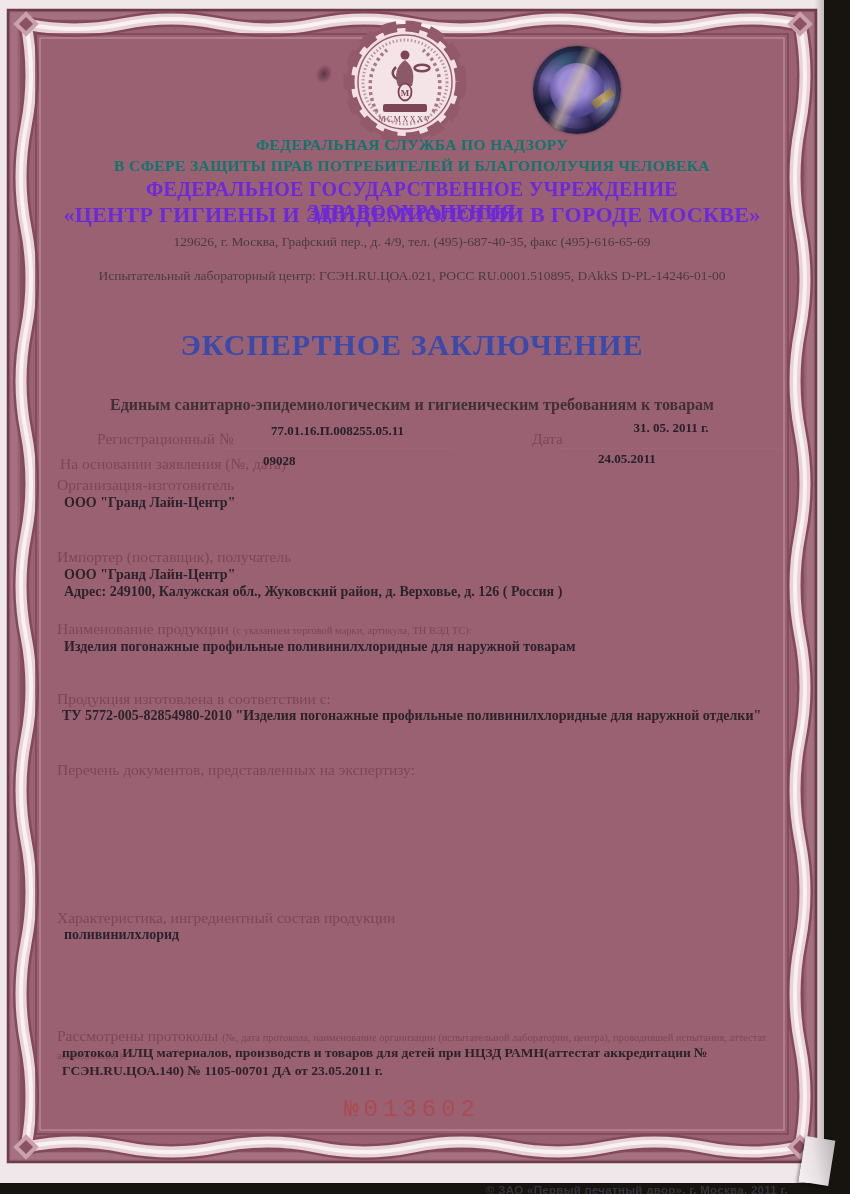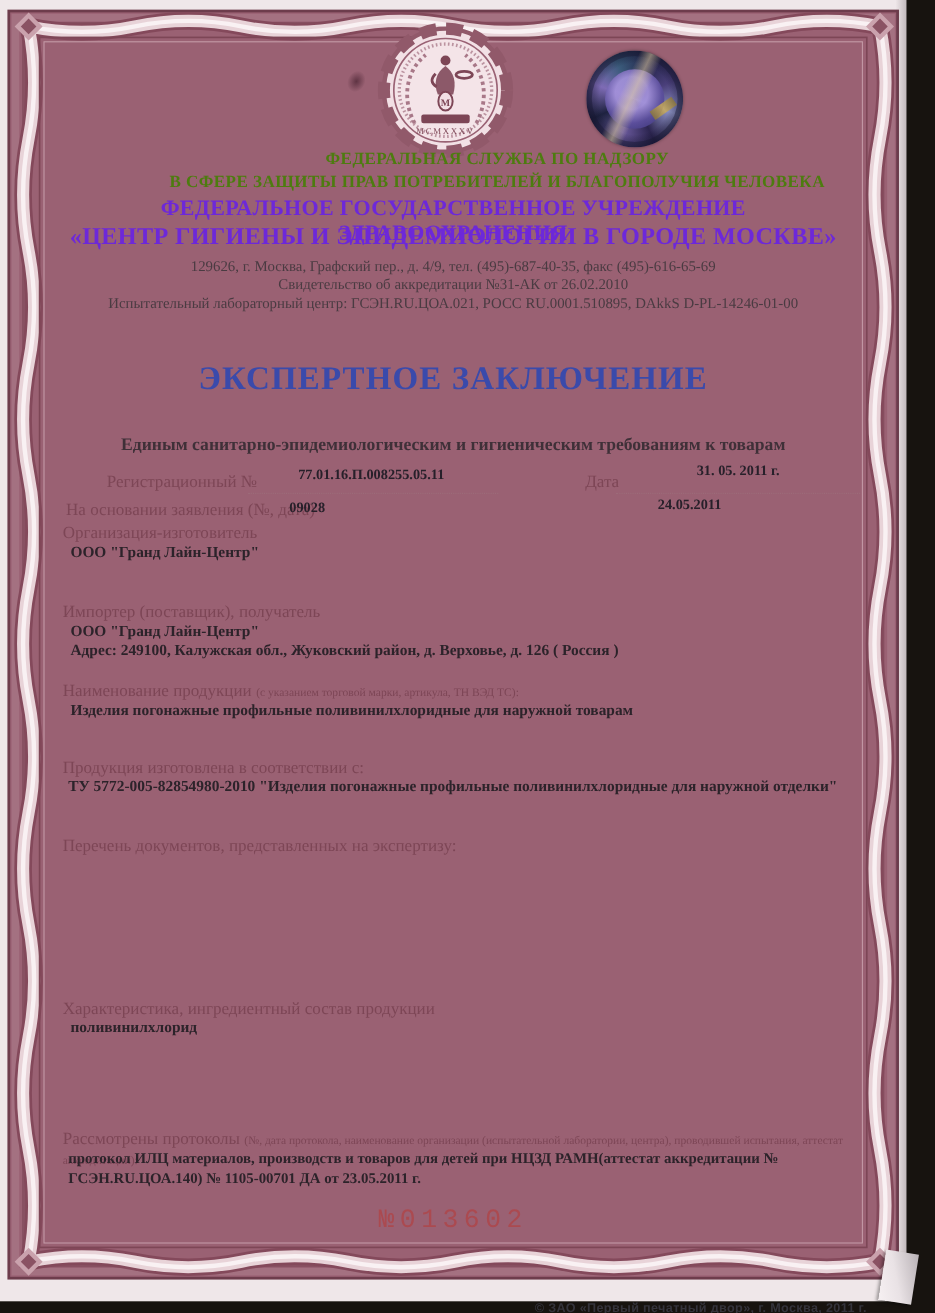--- a/index.html
+++ b/index.html
@@ -31,21 +31,21 @@
       repeating-linear-gradient(90deg, rgba(224,178,189,.4) 0 1px, rgba(224,178,189,0) 1px 3px);
   }
   .blotch{position:absolute; border-radius:50%; pointer-events:none;}
   .b1{left:60px; top:560px; width:320px; height:220px; background:radial-gradient(closest-side, rgba(150,140,175,.14), rgba(150,140,175,0));}
   .b2{left:420px; top:820px; width:300px; height:220px; background:radial-gradient(closest-side, rgba(150,140,175,.12), rgba(150,140,175,0));}
   .b3{left:120px; top:940px; width:260px; height:180px; background:radial-gradient(closest-side, rgba(160,145,170,.10), rgba(160,145,170,0));}
   svg.border{position:absolute; left:0; top:0; pointer-events:none;}
   
   .abs{position:absolute;}
   .ctr{left:40px; width:744px; text-align:center;}
-  .hdr-dark{font-weight:bold; color:#4d7c0f; font-size:15.5px; letter-spacing:.4px;padding-left:40px;}
+  .hdr-dark{font-weight:bold; color:#0f766e; font-size:15.5px; letter-spacing:.4px;}
   .hdr-blue{font-weight:bold; color:#6d28d9; letter-spacing:.3px;}
   .hdr-small{color:#4a3b42; font-size:13.5px;}
   .doc-title{font-weight:bold; color:#3a4aab; font-size:30px; letter-spacing:1px;}
   .sub1{font-weight:bold; color:#54353f; font-size:17px; letter-spacing:1px;}
   .sub2{font-weight:bold; color:#3f3038; font-size:16px;}
   .struck-wrap{position:relative; display:inline-block;}
   .struck{text-decoration:line-through;}
   .struck-x{
     position:absolute; left:1px; top:-3px; width:100%; overflow:hidden;
     color:rgba(80,50,60,.85); font-size:13px; letter-spacing:.5px; white-space:nowrap;
@@ -146,21 +146,20 @@
       <div class="holo-globe"></div>
       <div class="holo-glint"></div>
       <div class="holo-tag"></div>
     </div>
 
     <div class="abs ctr hdr-dark" style="top:136px;">ФЕДЕРАЛЬНАЯ СЛУЖБА ПО НАДЗОРУ</div>
     <div class="abs ctr hdr-dark" style="top:157px;">В СФЕРЕ ЗАЩИТЫ ПРАВ ПОТРЕБИТЕЛЕЙ И БЛАГОПОЛУЧИЯ  ЧЕЛОВЕКА</div>
     <div class="abs ctr hdr-blue" style="top:178px; font-size:20px;">ФЕДЕРАЛЬНОЕ ГОСУДАРСТВЕННОЕ УЧРЕЖДЕНИЕ ЗДРАВООХРАНЕНИЯ</div>
     <div class="abs ctr hdr-blue" style="top:202px; font-size:22px;">«ЦЕНТР ГИГИЕНЫ И ЭПИДЕМИОЛОГИИ В ГОРОДЕ МОСКВЕ»</div>
     <div class="abs ctr hdr-small" style="top:234px;">129626, г. Москва, Графский пер., д. 4/9,  тел. (495)-687-40-35, факс (495)-616-65-69</div>
-    <div class="abs ctr hdr-small" style="top:251px;">Свидетельство об аккредитации №31-АК от 26.02.2010</div>
     <div class="abs ctr hdr-small" style="top:268px;">Испытательный лабораторный центр:  ГСЭН.RU.ЦОА.021,  РОСС RU.0001.510895,  DAkkS  D-PL-14246-01-00</div>
 
     <div class="abs ctr doc-title" style="top:328px;">ЭКСПЕРТНОЕ ЗАКЛЮЧЕНИЕ</div>
     <div class="abs ctr sub2" style="top:396px;">Единым санитарно-эпидемиологическим и гигиеническим требованиям к товарам</div>
 
     <div class="abs mlabel" style="left:97px; top:430px;">Регистрационный №</div>
     <div class="abs val15" style="left:225px; top:423px; width:225px; text-align:center;">77.01.16.П.008255.05.11</div>
     <div class="abs uline" style="left:225px; top:447px; width:228px;"></div>
     <div class="abs mlabel" style="left:532px; top:430px;">Дата</div>
     <div class="abs val15" style="left:560px; top:420px; width:222px; text-align:center;">31. 05. 2011 г.</div>

